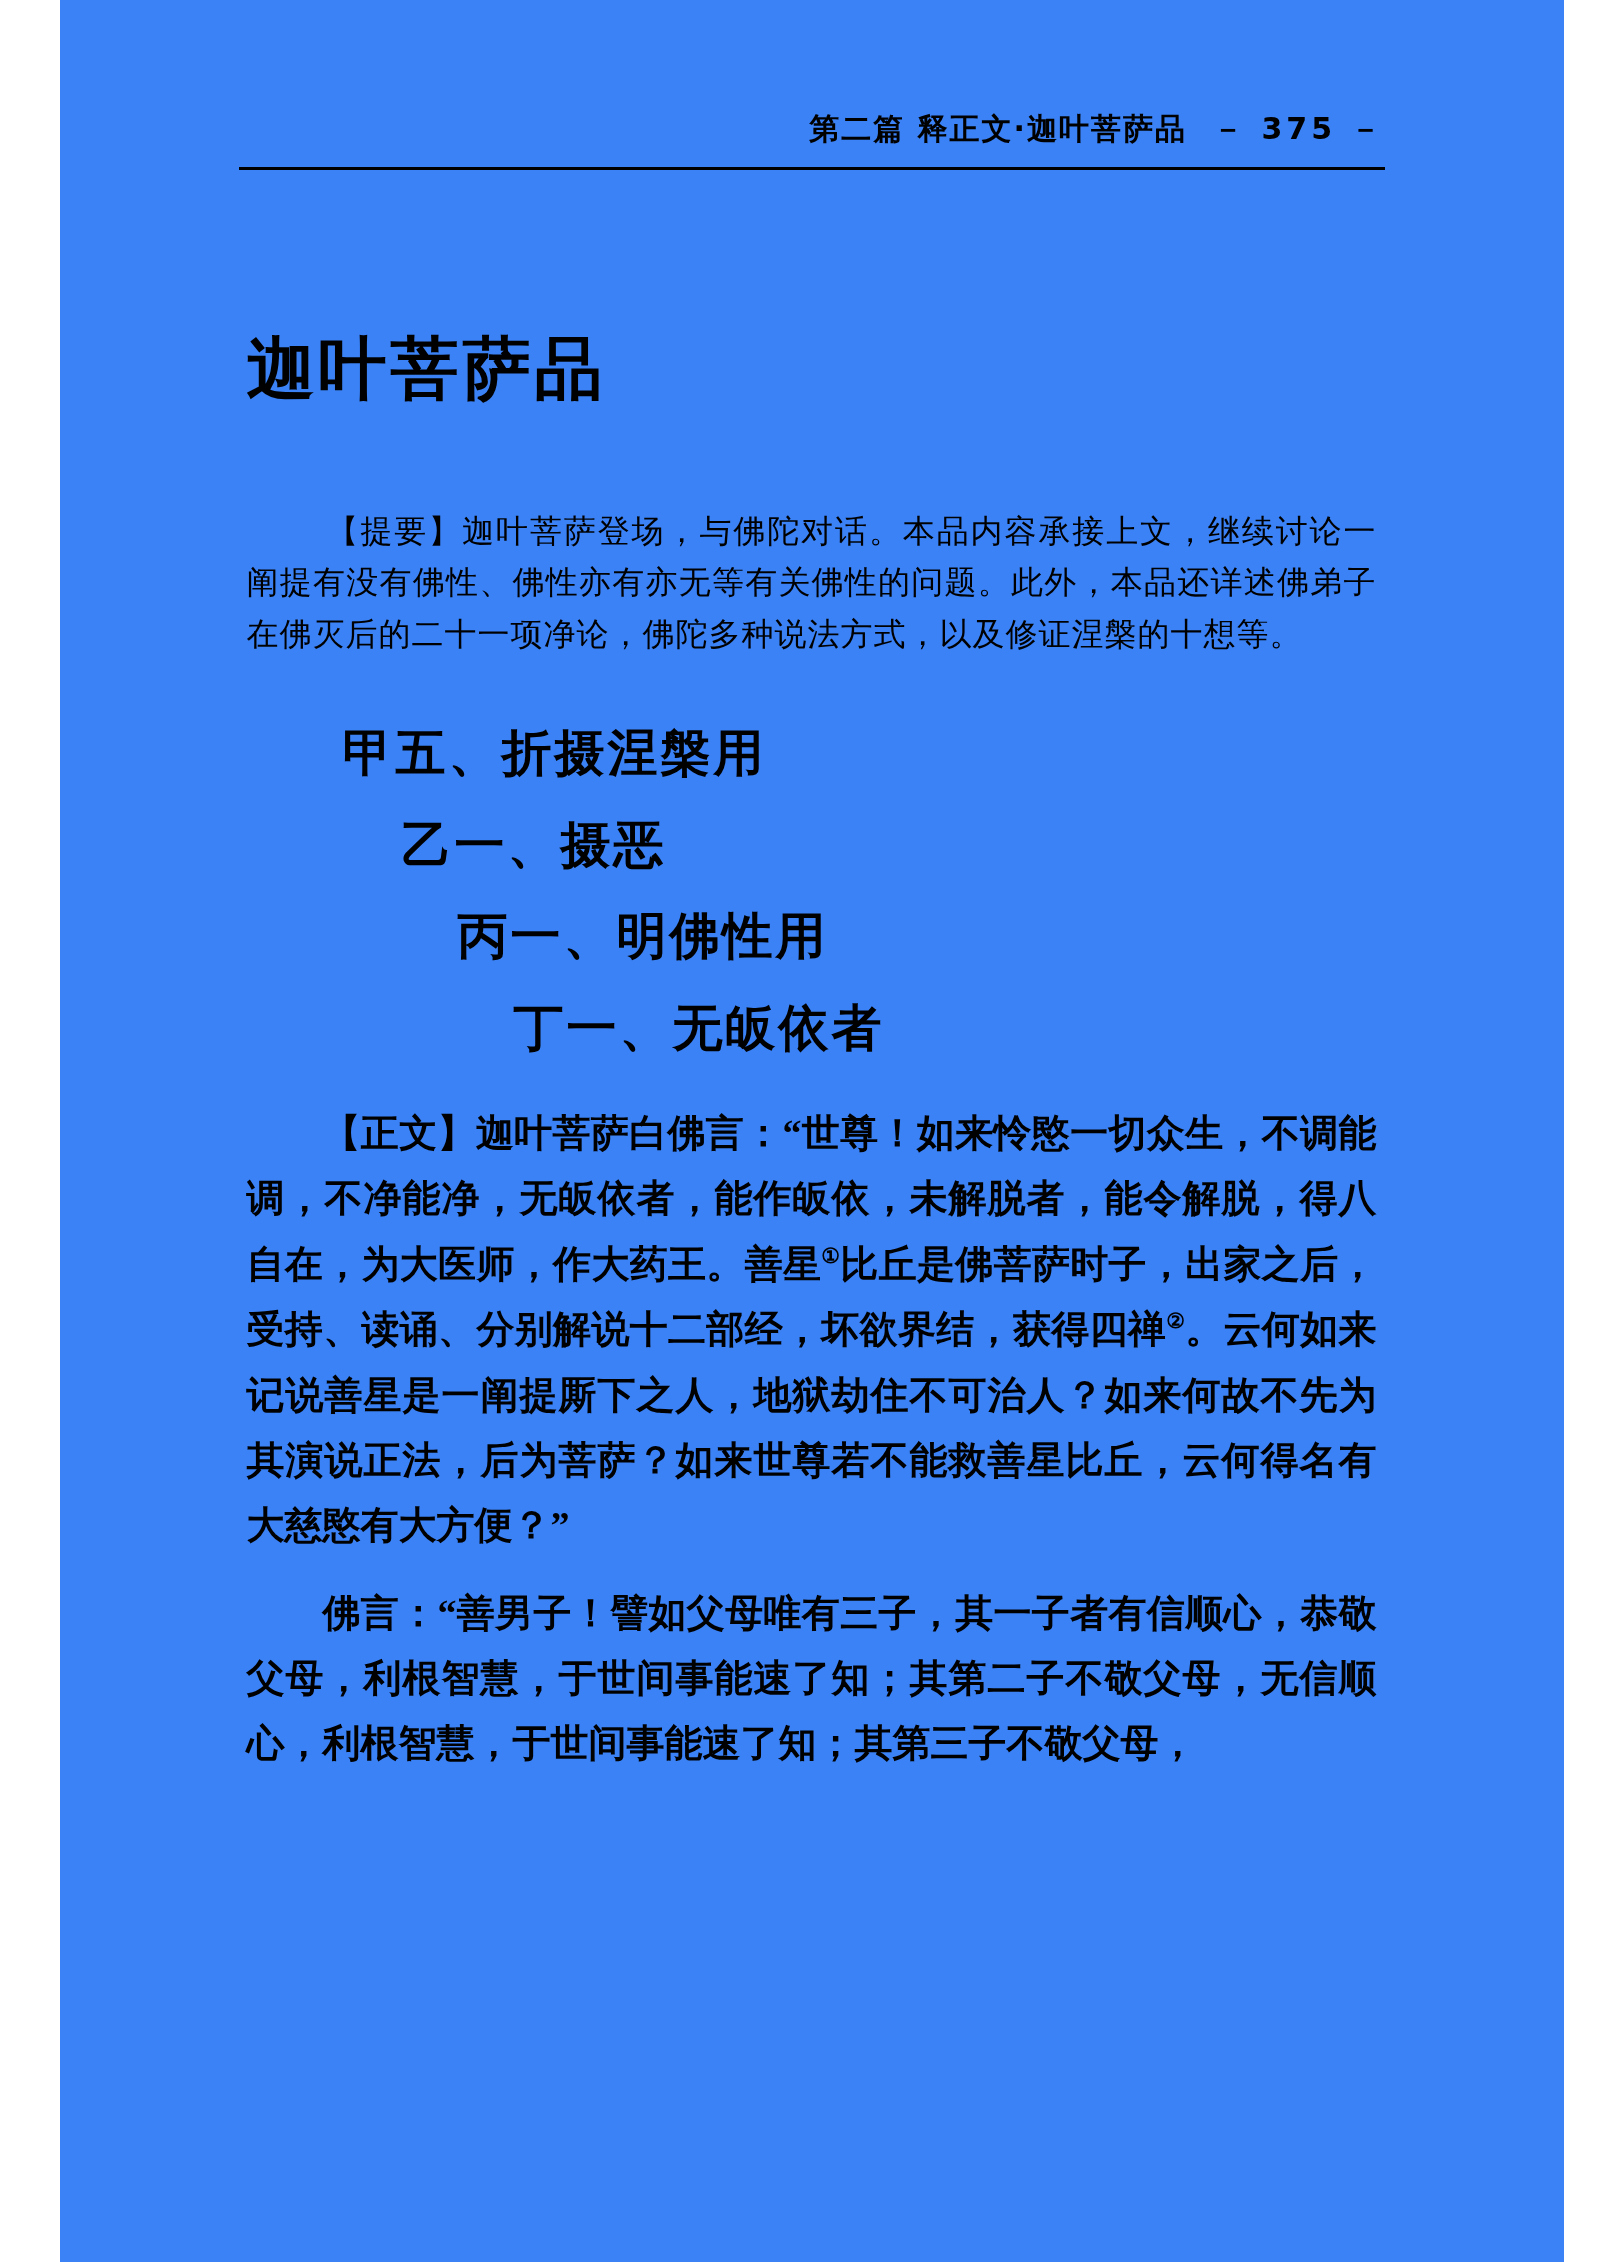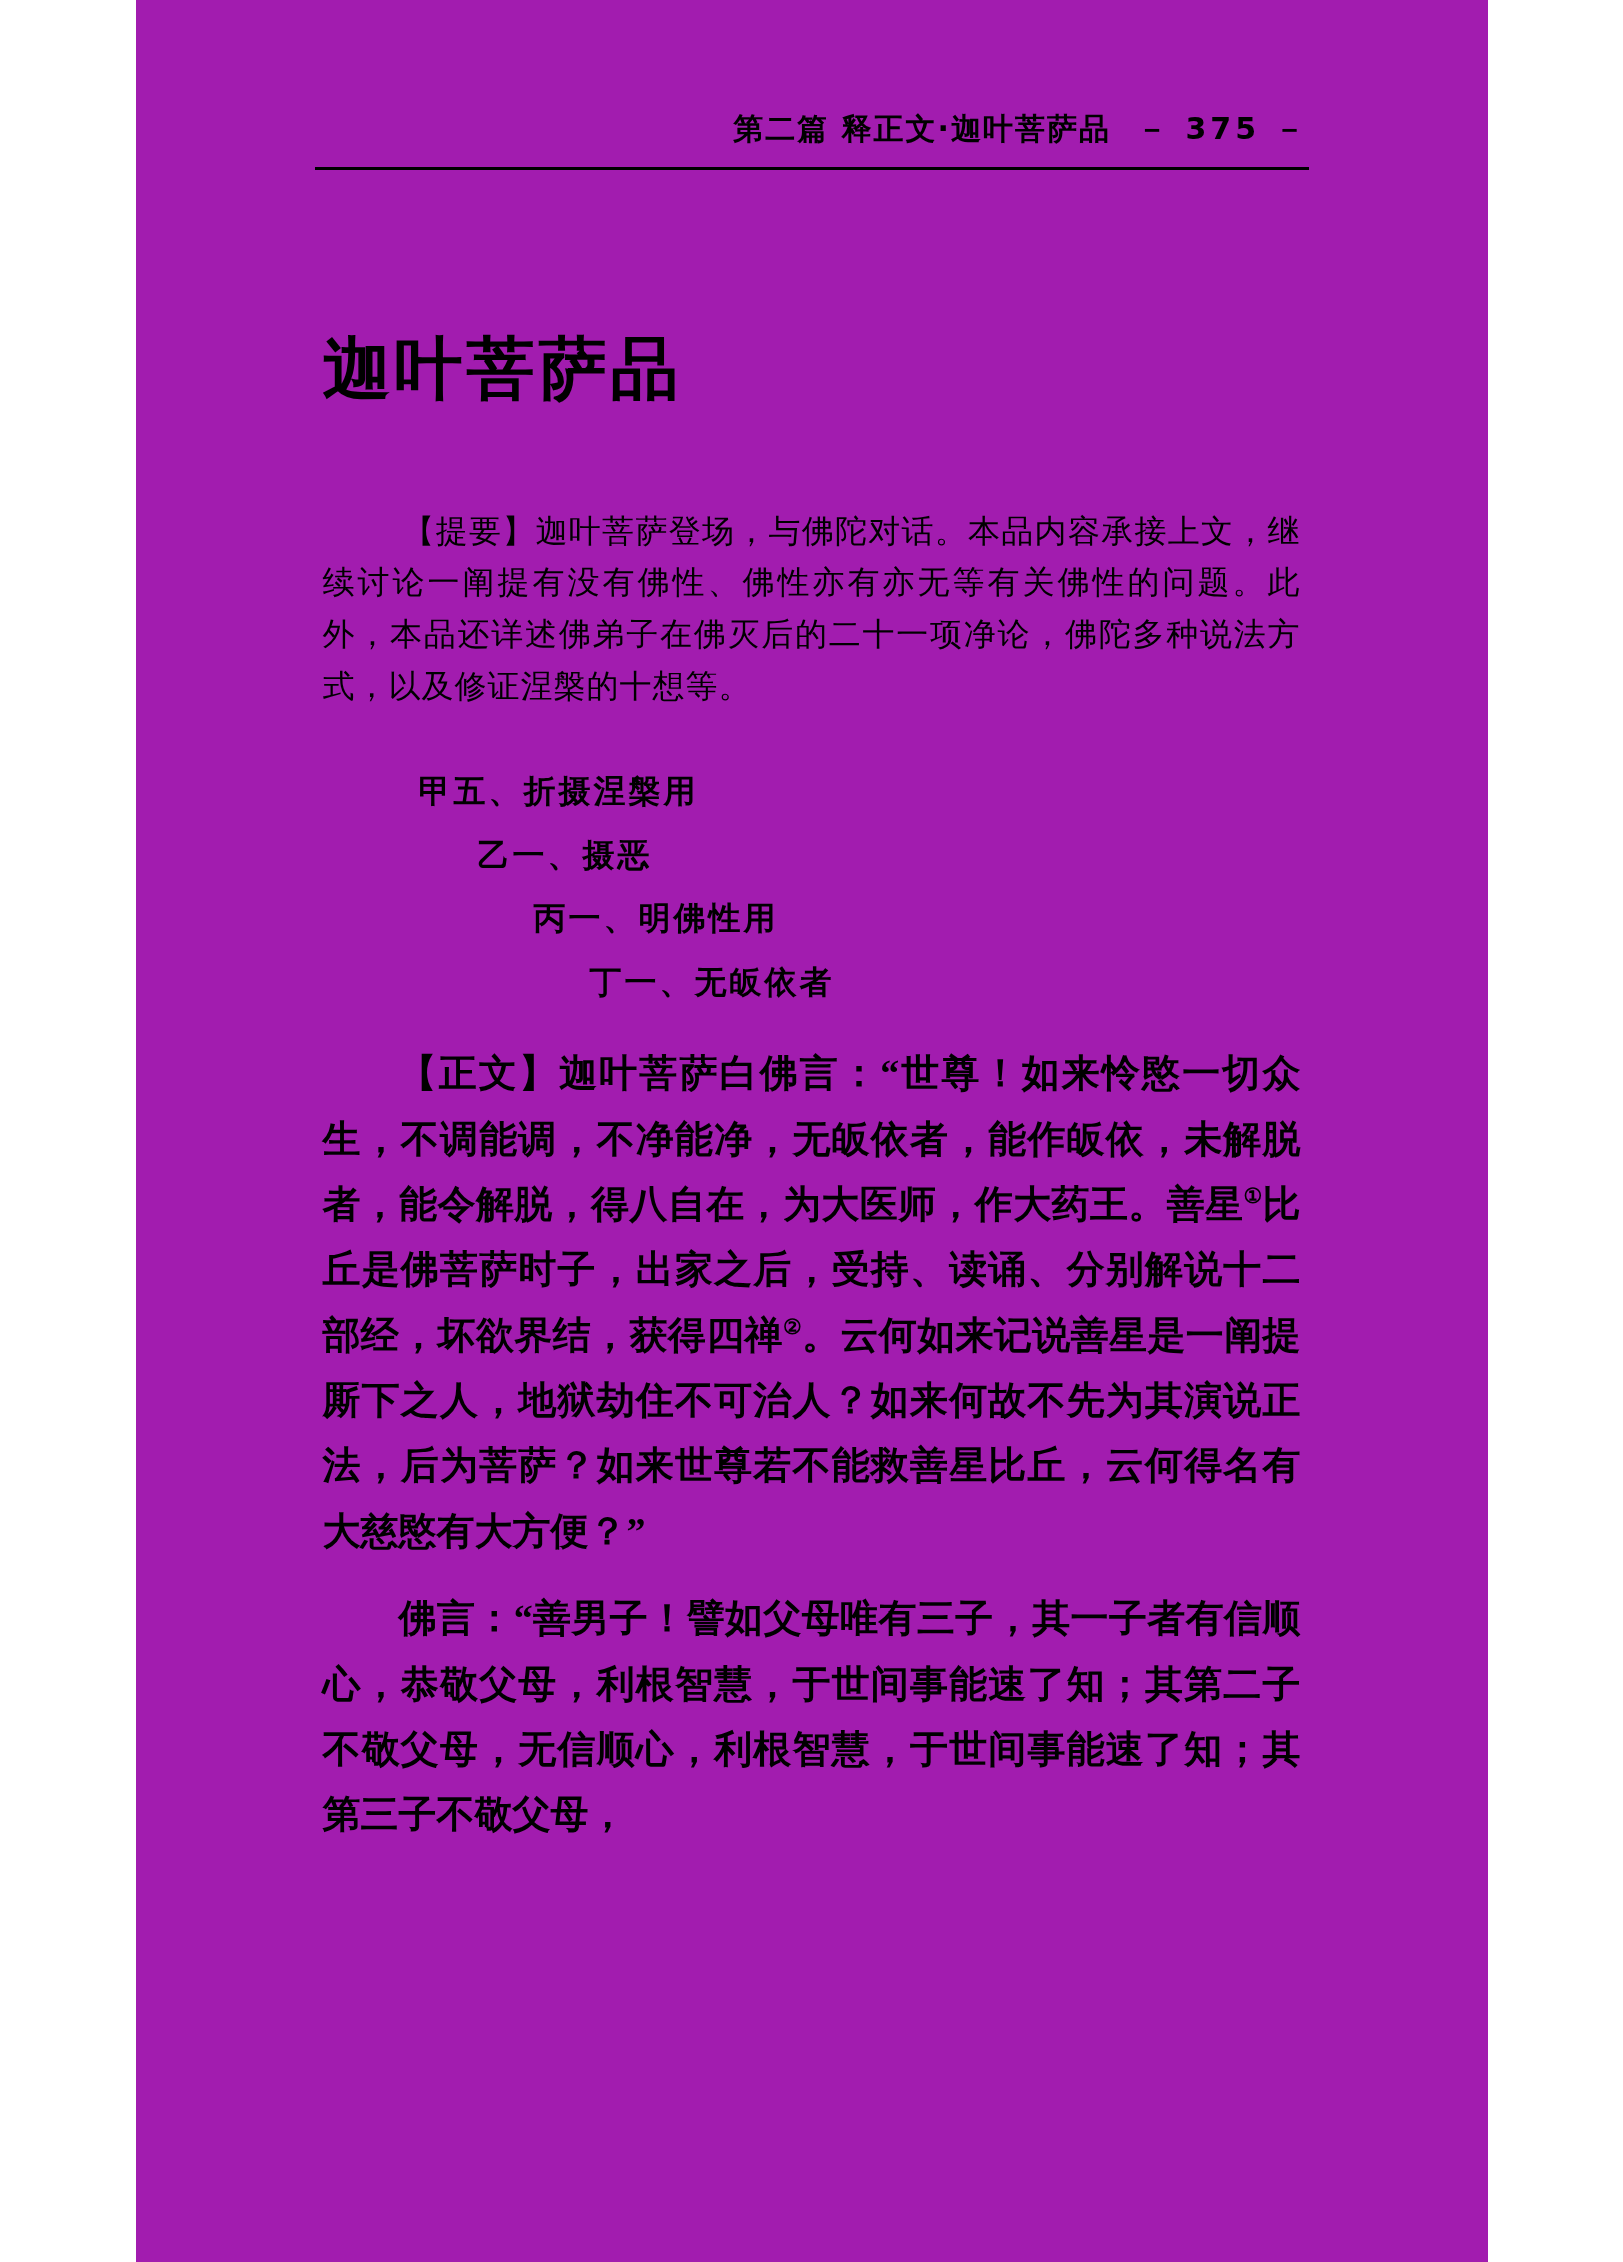--- a/index.html
+++ b/index.html
@@ -2,23 +2,23 @@
 <html><head>
 <meta charset="utf-8">
 <style>
   html, body {
     margin: 0;
     padding: 0;
     background: #ffffff;
   }
   .page {
     position: relative;
-    width: 1352px;
+    width: 1504px;
     height: 2263px;
-    background: #a21caf;
+    background: #3b82f6;
     margin: 0 auto;
     font-family: "DejaVu Serif", serif;
     color: #000000;
     box-sizing: border-box;
   }
 
   
   .header {
     position: absolute;
     left: 0;
@@ -79,21 +79,21 @@
     text-justify: inter-ideograph;
     margin: 0 0 54px 0;
   }
   .para.indent {
     text-indent: 80px;
   }
 
   .outline {
     font-family: "DejaVu Sans", sans-serif;
     font-weight: bold;
-    font-size: 32px;
+    font-size: 50px;
     letter-spacing: 3px;
     line-height: 1.55;
     margin: 0 0 14px 0;
   }
   .lvl1 { padding-left: 96px; }
   .lvl2 { padding-left: 155px; }
   .lvl3 { padding-left: 211px; }
   .lvl4 { padding-left: 267px; }
 
   .outline-block { margin-bottom: 34px; }

